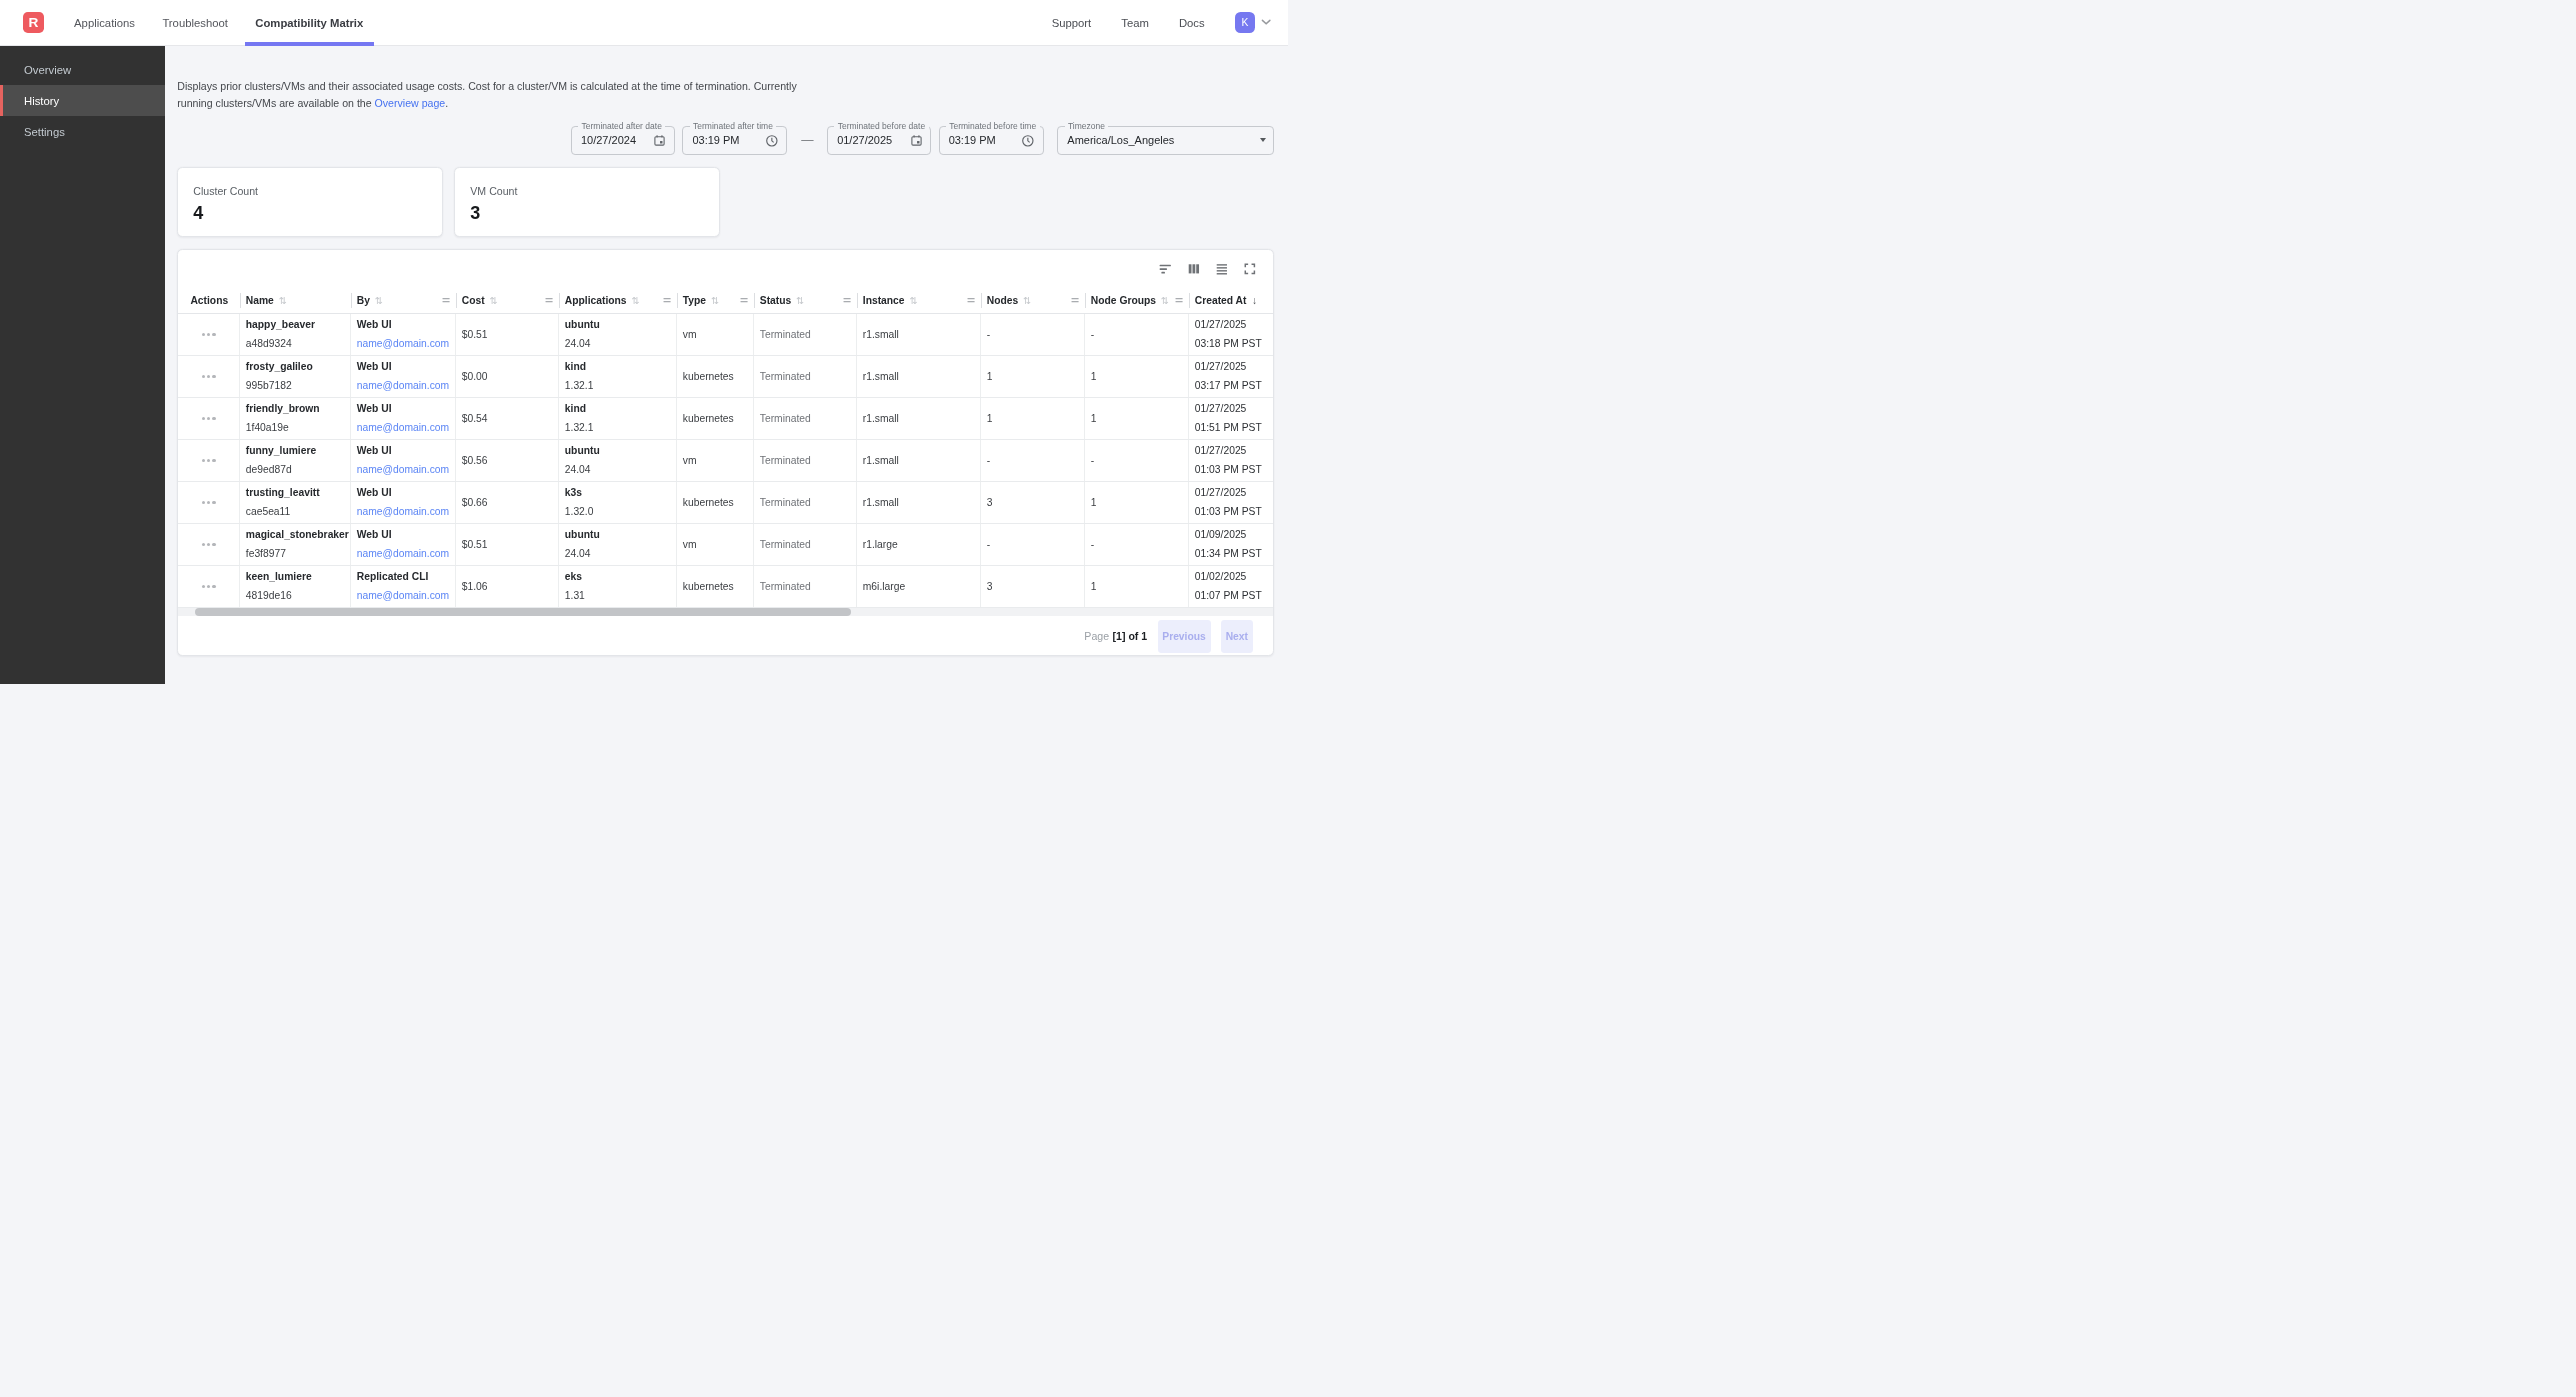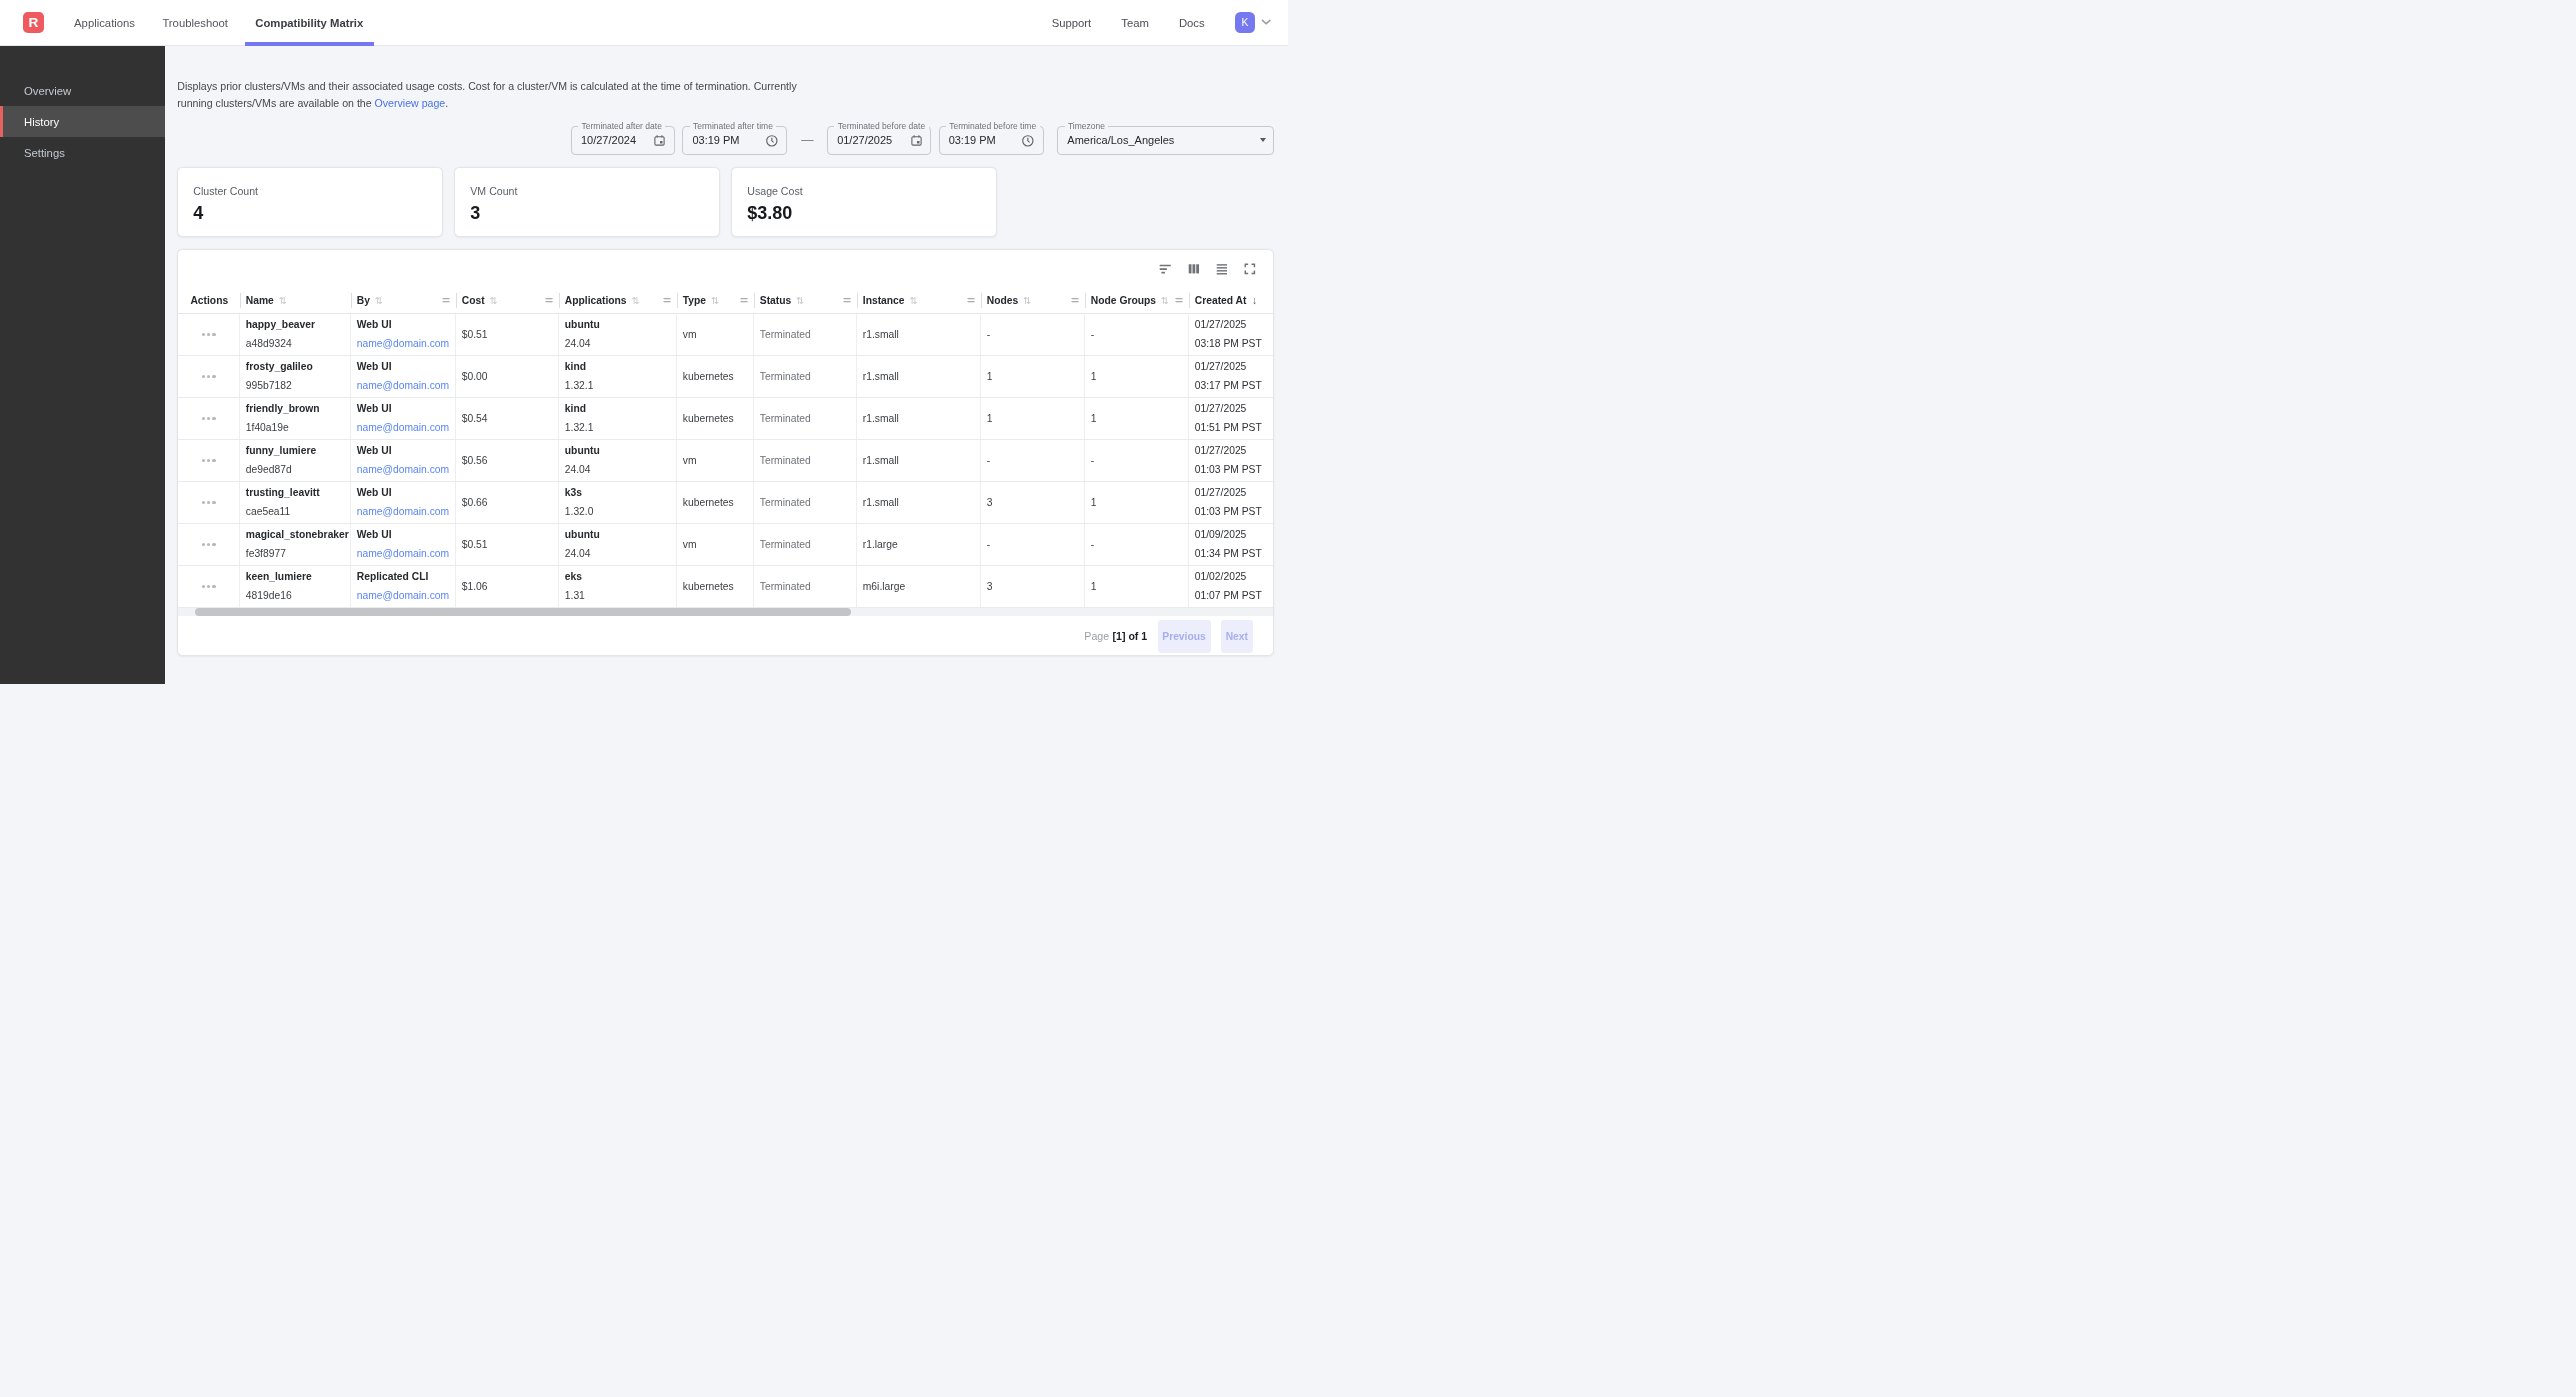--- a/index.html
+++ b/index.html
@@ -20,21 +20,21 @@
   .tab.active{font-weight:700;color:#3a3c42}
   .tab.active::after{content:"";position:absolute;left:0;right:0;bottom:-0.7px;height:3.4px;
     background:var(--accent-indigo,#7577f2)}
   .nav-right{margin-left:auto;display:flex;align-items:center;gap:30px;padding-right:16.4px}
   .nav-link{font-size:11.3px;color:#4b4e54;cursor:pointer;white-space:nowrap}
   .avatar-wrap{display:flex;align-items:center;gap:6.2px;cursor:pointer}
   .avatar{width:20.5px;height:20.5px;border-radius:5.5px;background:var(--avatar-bg,#7678f0);color:#fff;
     font-size:10.3px;display:flex;align-items:center;justify-content:center}
   
   .sidebar{position:absolute;top:46px;left:0;bottom:15px;width:165px;background:#323232;
-    padding-top:29px;box-sizing:border-box}
+    padding-top:8px;box-sizing:border-box}
   .side-item{height:31px;display:flex;align-items:center;padding-left:21px;font-size:11.3px;
     color:#c3cad0;cursor:pointer;border-left:3.4px solid transparent}
   .side-item.active{background:#4d4d4d;border-left-color:var(--sidebar-active-red,#e5635f);color:#fff}
   
   .content{position:absolute;left:165px;top:46px;right:0;bottom:0;padding:22px 13.7px 0 12.3px;box-sizing:border-box}
   .page-title{margin:0;font-size:16.4px;font-weight:700;color:#17191d;letter-spacing:0.1px}
   .desc{margin:9.6px 0 0;font-size:10.6px;line-height:17px;color:#44474c;max-width:646px}
   .desc a{color:var(--link-blue,#4672f0);text-decoration:none;cursor:pointer}
   
   .filters{display:flex;justify-content:flex-end;align-items:center;margin-top:14.4px;gap:7.5px}
@@ -181,24 +181,20 @@
 
   <div class="stats">
       <div class="stat-card">
         <div class="stat-label">Cluster Count</div>
         <div class="stat-value">4</div>
       </div>
       <div class="stat-card">
         <div class="stat-label">VM Count</div>
         <div class="stat-value">3</div>
       </div>
-      <div class="stat-card">
-        <div class="stat-label">Usage Cost</div>
-        <div class="stat-value">$3.80</div>
-      </div>
     </div>
 
   <section class="table-card">
     <div class="toolbar">
       <div class="tool-btn">
         <svg viewBox="0 0 23 22" width="14.4" height="14.4" fill="#6f7276">
           <rect x="1" y="3.5" width="19" height="2.7" rx="1"></rect>
             <rect x="1" y="9.5" width="12.5" height="2.7" rx="1"></rect>
             <rect x="4" y="15.5" width="6" height="2.7" rx="1"></rect>
         </svg>

